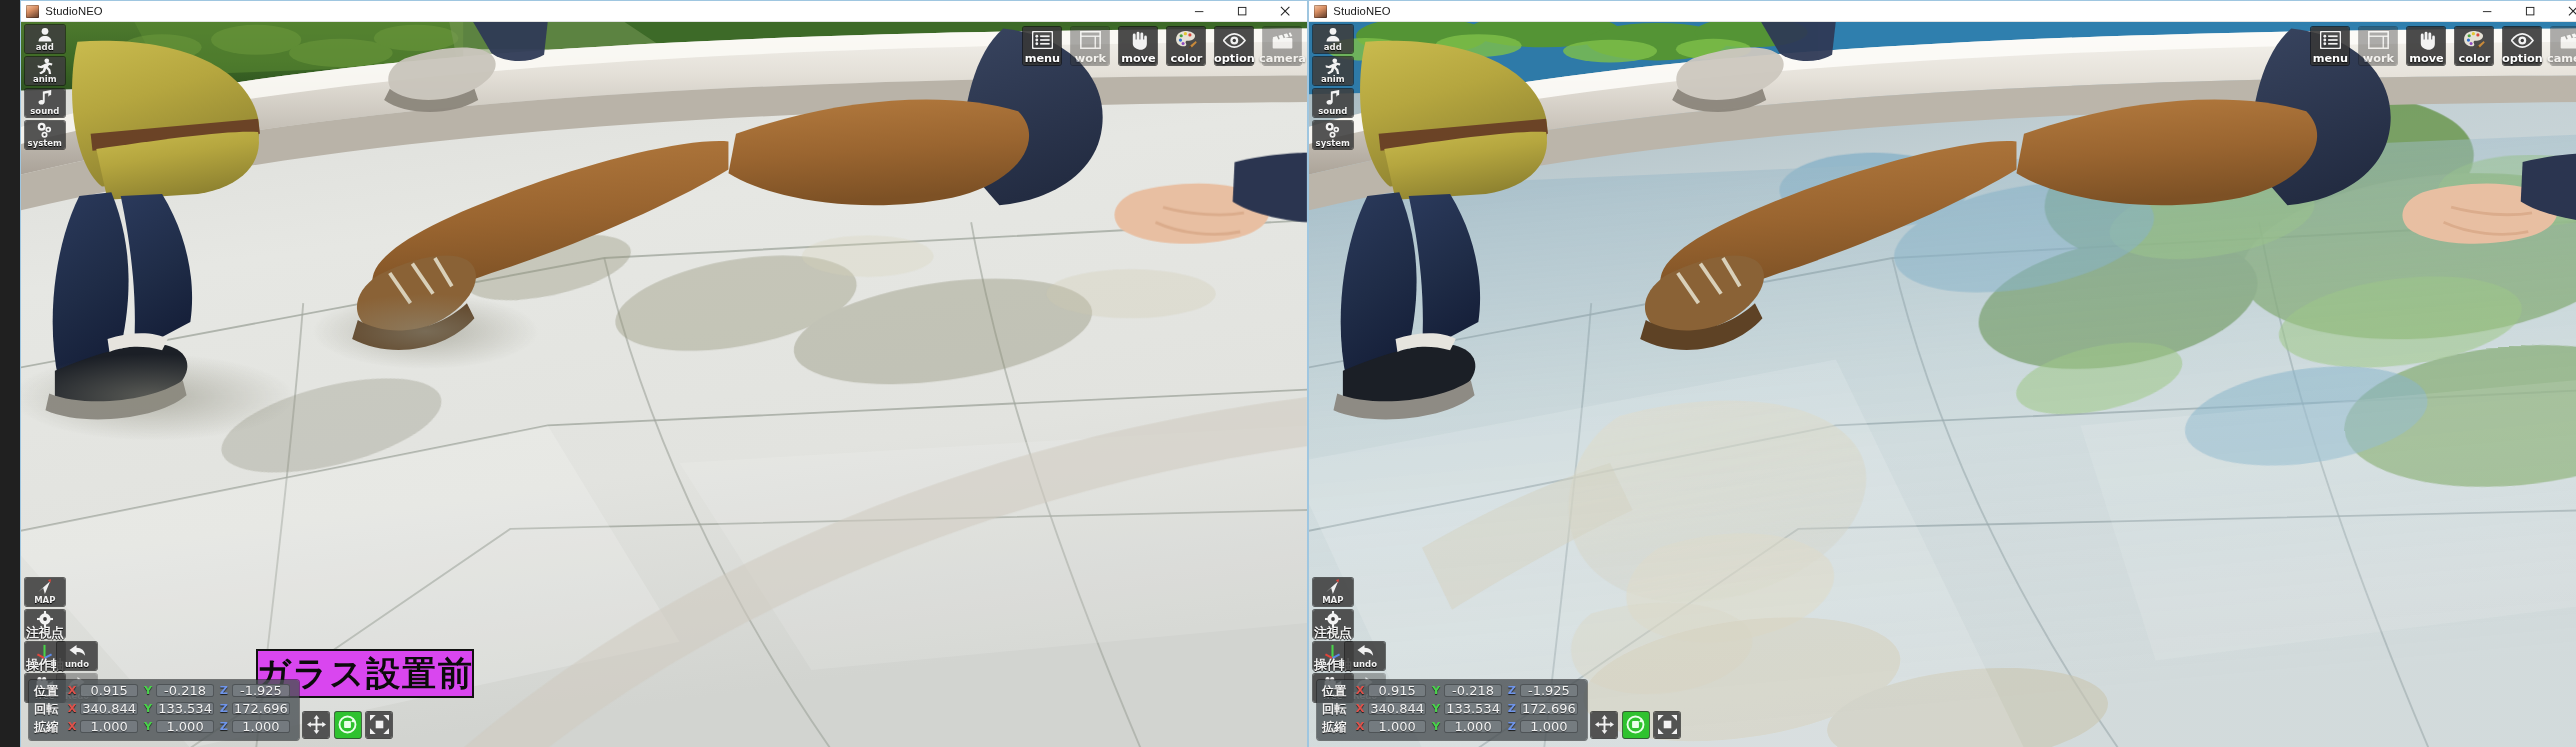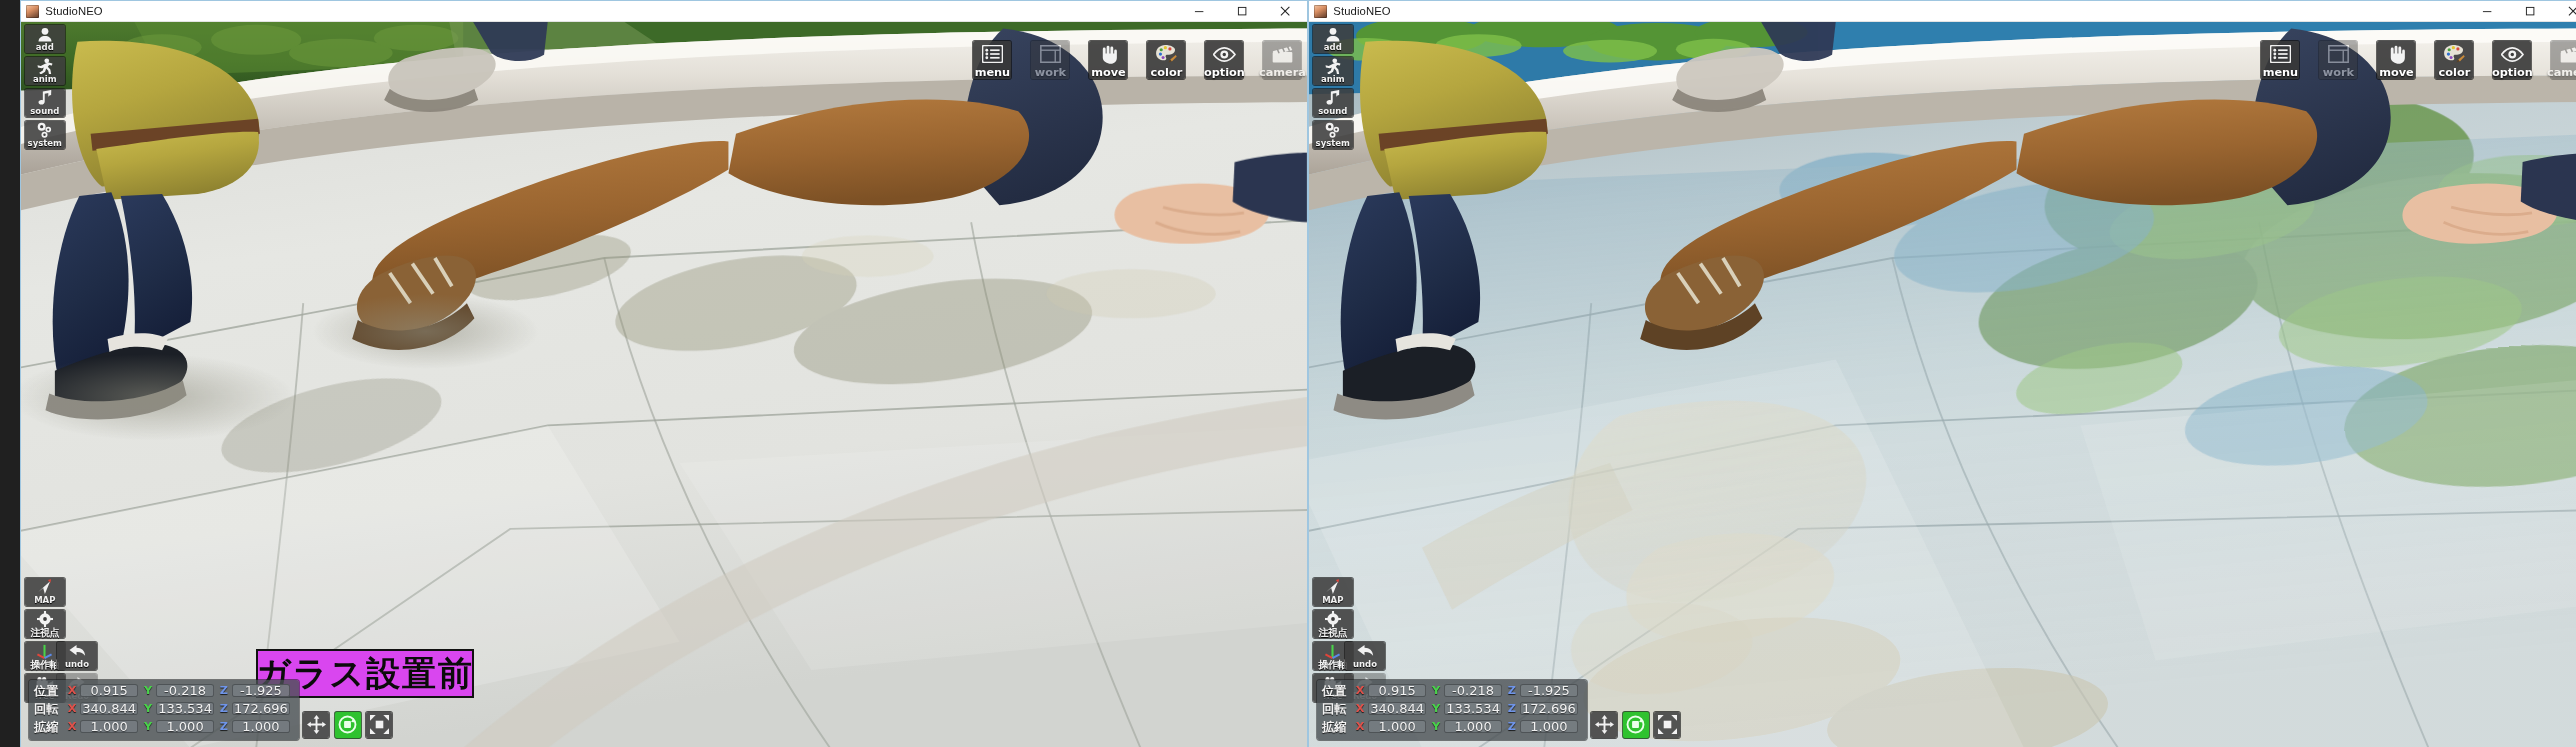--- a/index.html
+++ b/index.html
@@ -35,25 +35,25 @@
 
   
   .neo-btn{position:absolute;width:40px;height:28px;border-radius:1.9px;
            background:rgba(62,62,62,.88);box-shadow:0 0 0 0.9px rgba(20,20,20,.65);
            display:flex;align-items:flex-end;justify-content:center;z-index:30;}
   .neo-btn .glyph{position:absolute;top:0.9px;left:0;right:0;height:17px;
                   display:flex;align-items:center;justify-content:center;}
   .neo-btn .cap{position:relative;font-size:8.5px;line-height:9.4px;color:#f2f2f2;
                 font-weight:700;font-family:"DejaVu Sans","Liberation Sans",sans-serif;
                 text-shadow:0 0.9px 0.9px #000;padding-bottom:0.9px;}
-  .neo-btn.jp .cap{font-size:10px;letter-spacing:-0.5px;font-family:Liberation Serif, serif;}
+  .neo-btn.jp .cap{font-size:13px;letter-spacing:-0.5px;font-family:Liberation Serif, serif;}
   .neo-btn.dim{opacity:.45;}
 
   
-  .toolbar{position:absolute;top:20px;display:flex;gap:20px;z-index:30;}
+  .toolbar{position:absolute;top:6px;display:flex;gap:10px;z-index:30;}
   .tool{width:38px;height:38px;border-radius:1.9px;background:rgba(55,55,55,.9);
         box-shadow:0 0 0 0.9px rgba(15,15,15,.7);position:relative;
         display:flex;align-items:flex-end;justify-content:center;}
   .tool .glyph{position:absolute;top:1.9px;left:0;right:0;height:22.6px;
                display:flex;align-items:center;justify-content:center;}
   .tool .cap{position:relative;font-size:11.3px;line-height:11.3px;font-weight:700;color:#fff;
              font-family:"DejaVu Sans","Liberation Sans",sans-serif;
              text-shadow:0 0.9px 1.9px #000;padding-bottom:0.9px;}
   .tool.dim{opacity:.45;}
 

